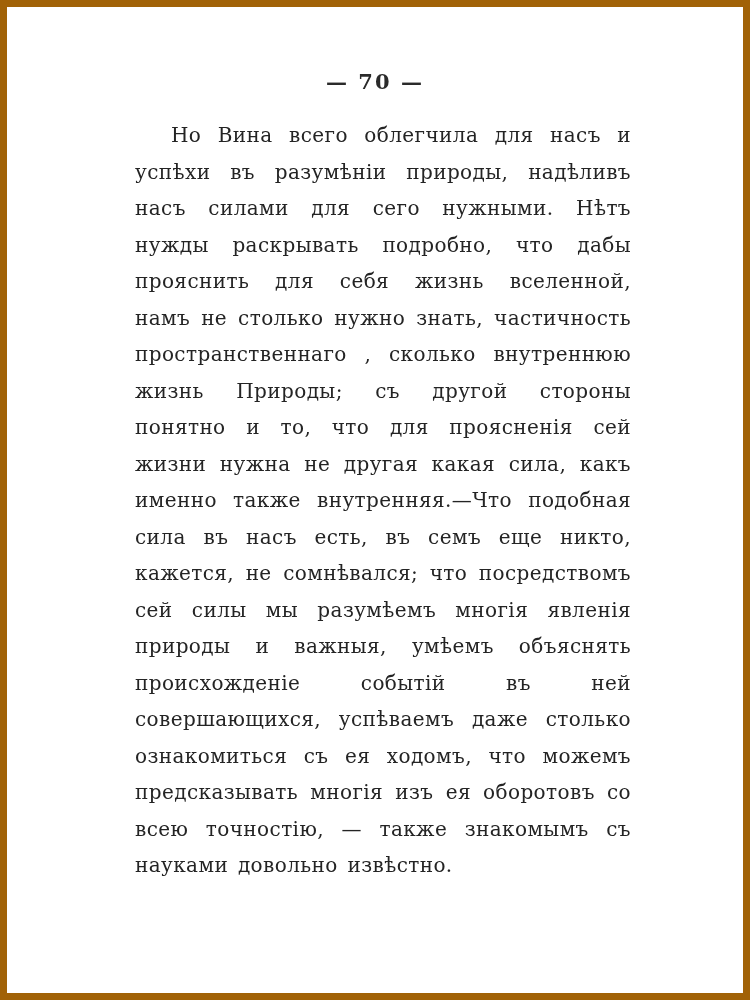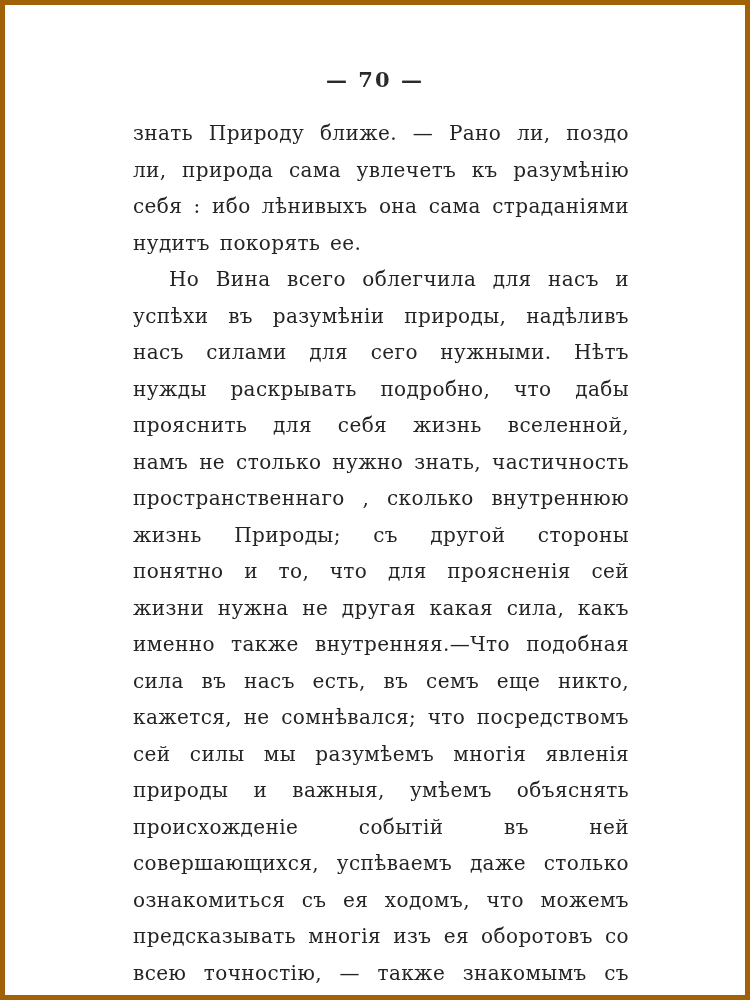--- a/index.html
+++ b/index.html
@@ -6,21 +6,21 @@
     margin: 0;
     padding: 0;
     background: #ffffff;
   }
   .scan-page {
     position: relative;
     width: 750px;
     height: 1000px;
     box-sizing: border-box;
     background: #ffffff;
-    border: 5px solid #a16207;
+    border: 7px solid #a16207;
     font-family: "DejaVu Serif", "Liberation Serif", serif;
     color: #252525;
     overflow: hidden;
   }
   .page-header {
     position: absolute;
     top: 62px;
     left: 0;
     width: 100%;
     text-align: center;
@@ -52,18 +52,17 @@
 </head>
 <body>
 
 <div class="scan-page">
 
   <div class="page-header">
     <span>—  70  —</span>
   </div>
 
   <div class="text-block">
-    <p class="para">знать Природу ближе. — Рано ли, поздо ли, природа сама увлечетъ къ разумѣнію себя : ибо лѣнивыхъ она сама страданіями нудитъ покорять ее.</p>
     <p class="para indent">Но Вина всего облегчила для насъ и успѣхи въ разумѣніи природы, надѣливъ насъ силами для сего нужными. Нѣтъ нужды раскрывать подробно, что дабы прояснить для себя жизнь вселенной, намъ не столько нужно знать, частичность пространственнаго , сколько внутреннюю жизнь Природы; съ другой стороны понятно и то, что для проясненія сей жизни нужна не другая какая сила, какъ именно также внутренняя.—Что подобная сила въ насъ есть, въ семъ еще никто, кажется, не сомнѣвался; что посредствомъ сей силы мы разумѣемъ многія явленія природы и важныя, умѣемъ объяснять происхожденіе событій въ ней совершающихся, успѣваемъ даже столько ознакомиться съ ея ходомъ, что можемъ предсказывать многія изъ ея оборотовъ со всею точностію, — также знакомымъ съ науками довольно извѣстно.</p>
 
   </div>
 
 </div>
 
 </body></html>

